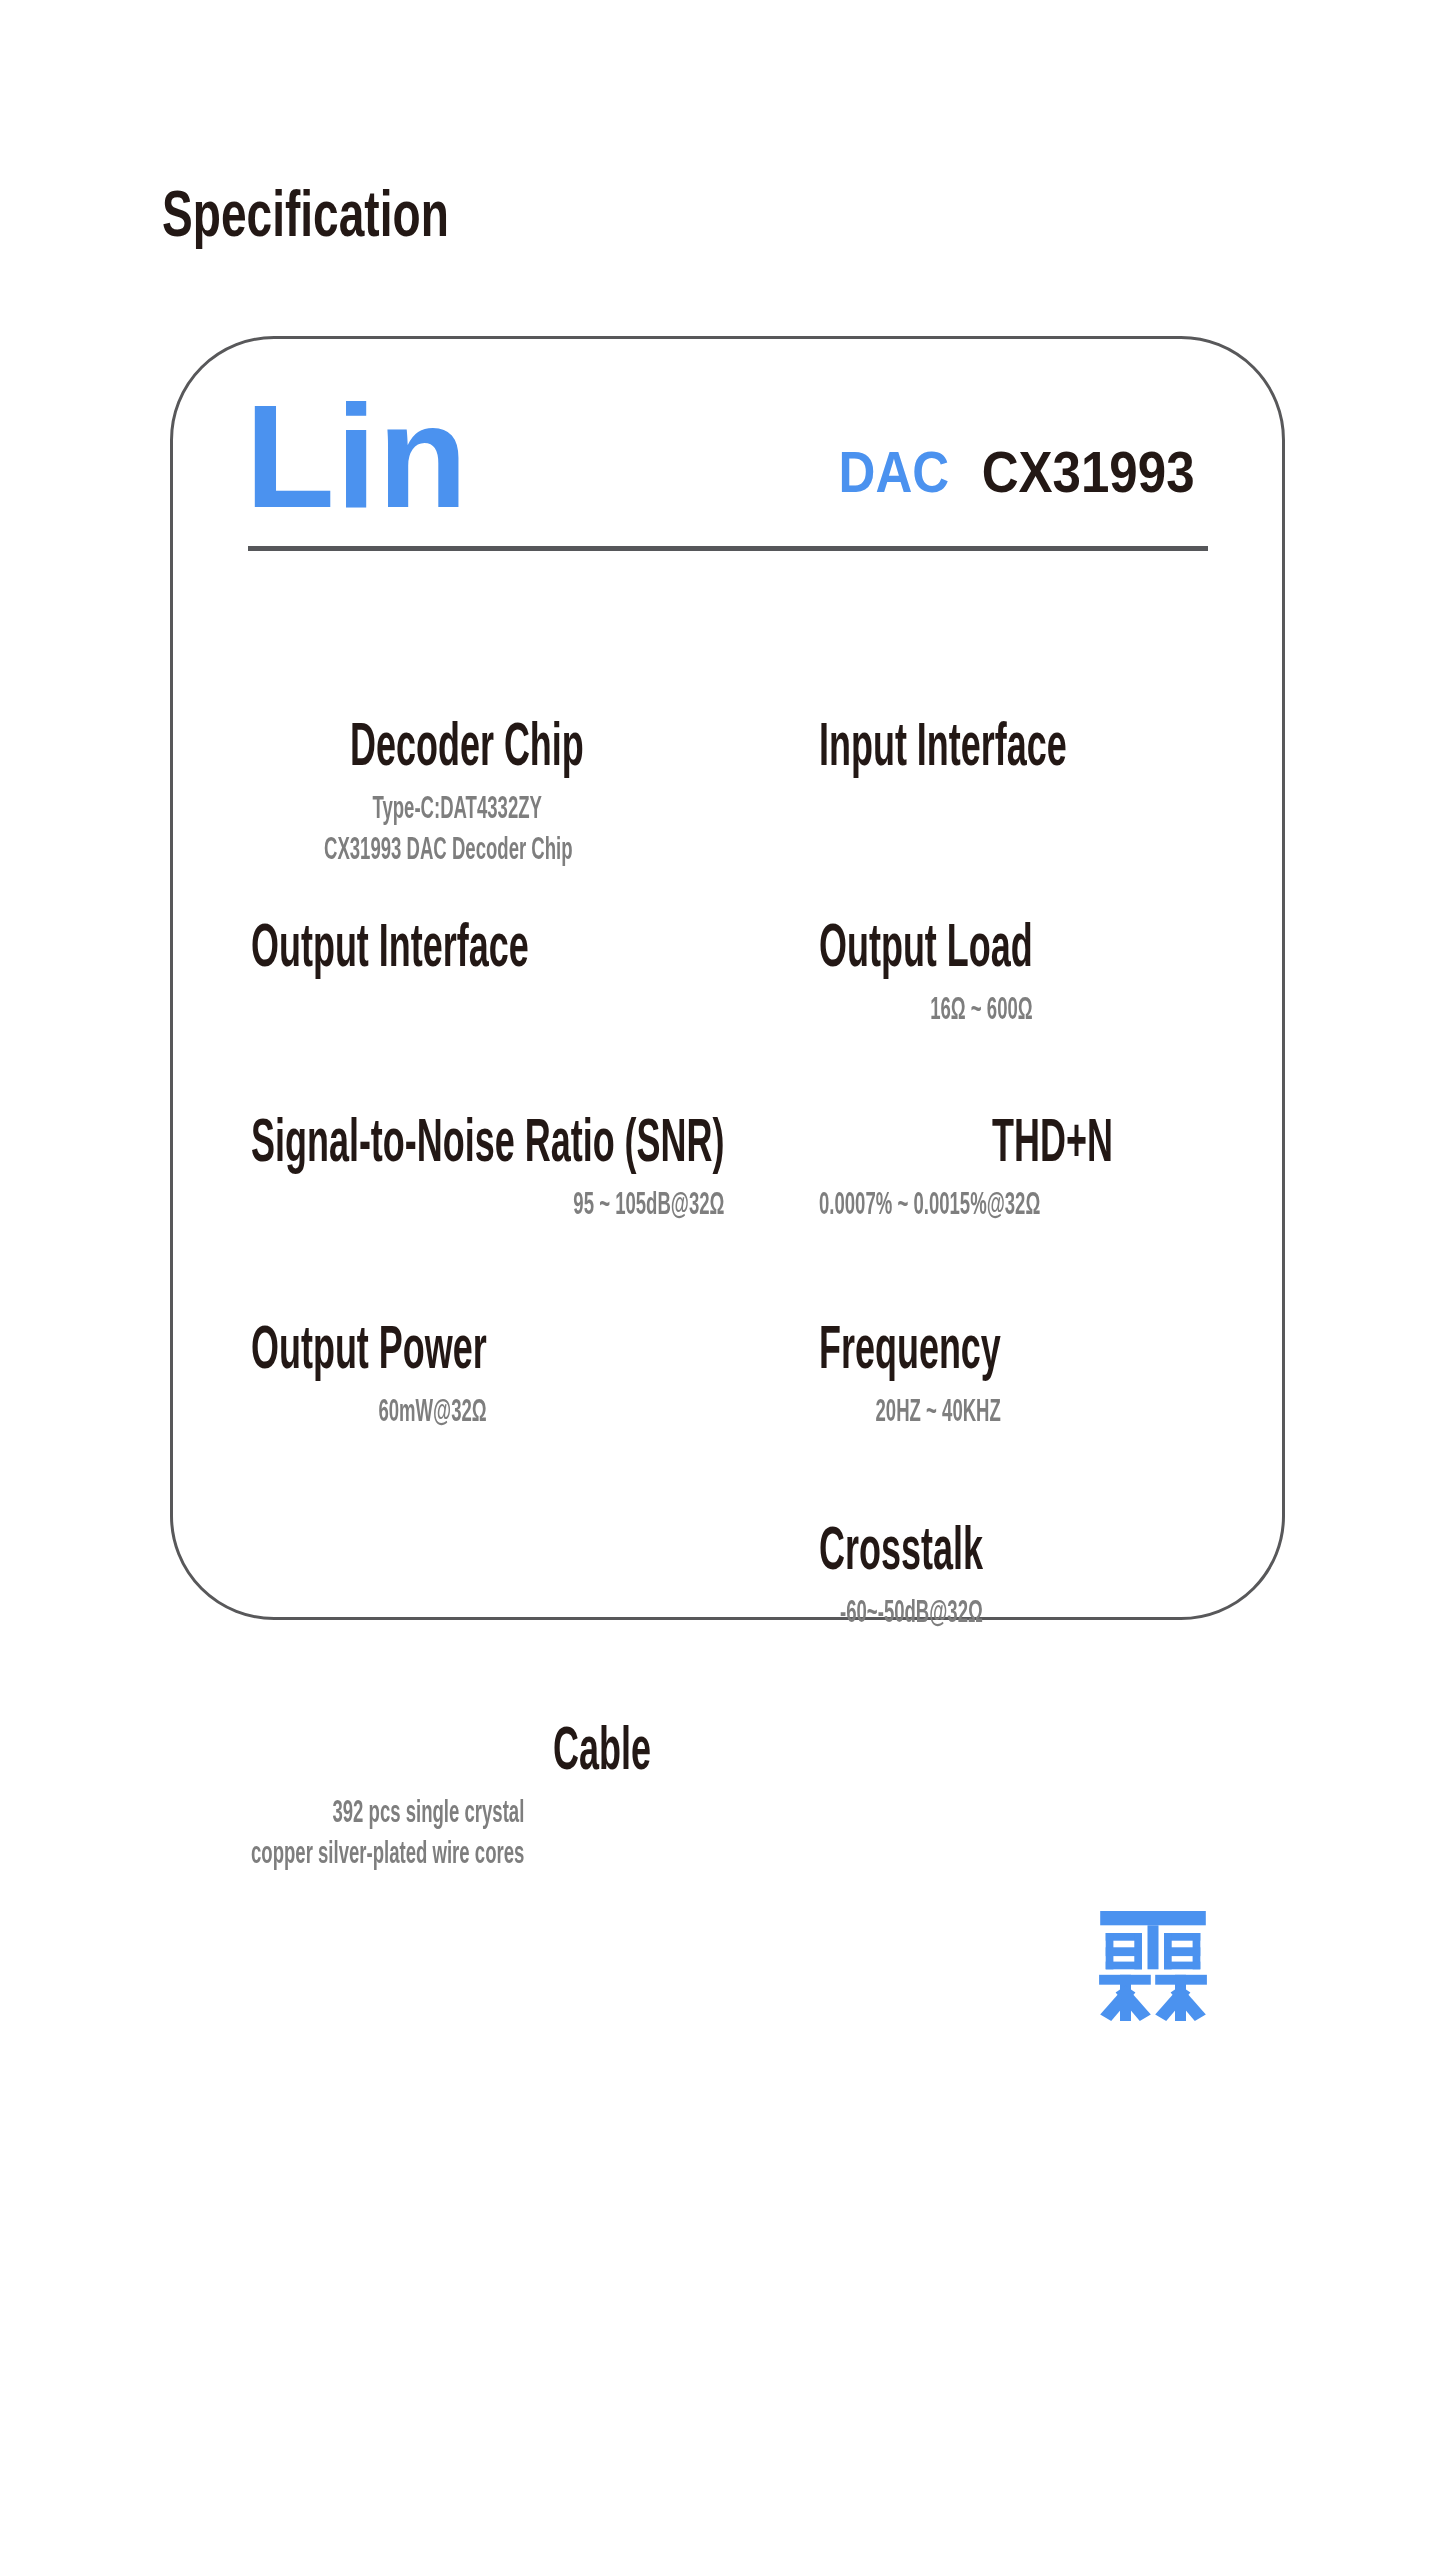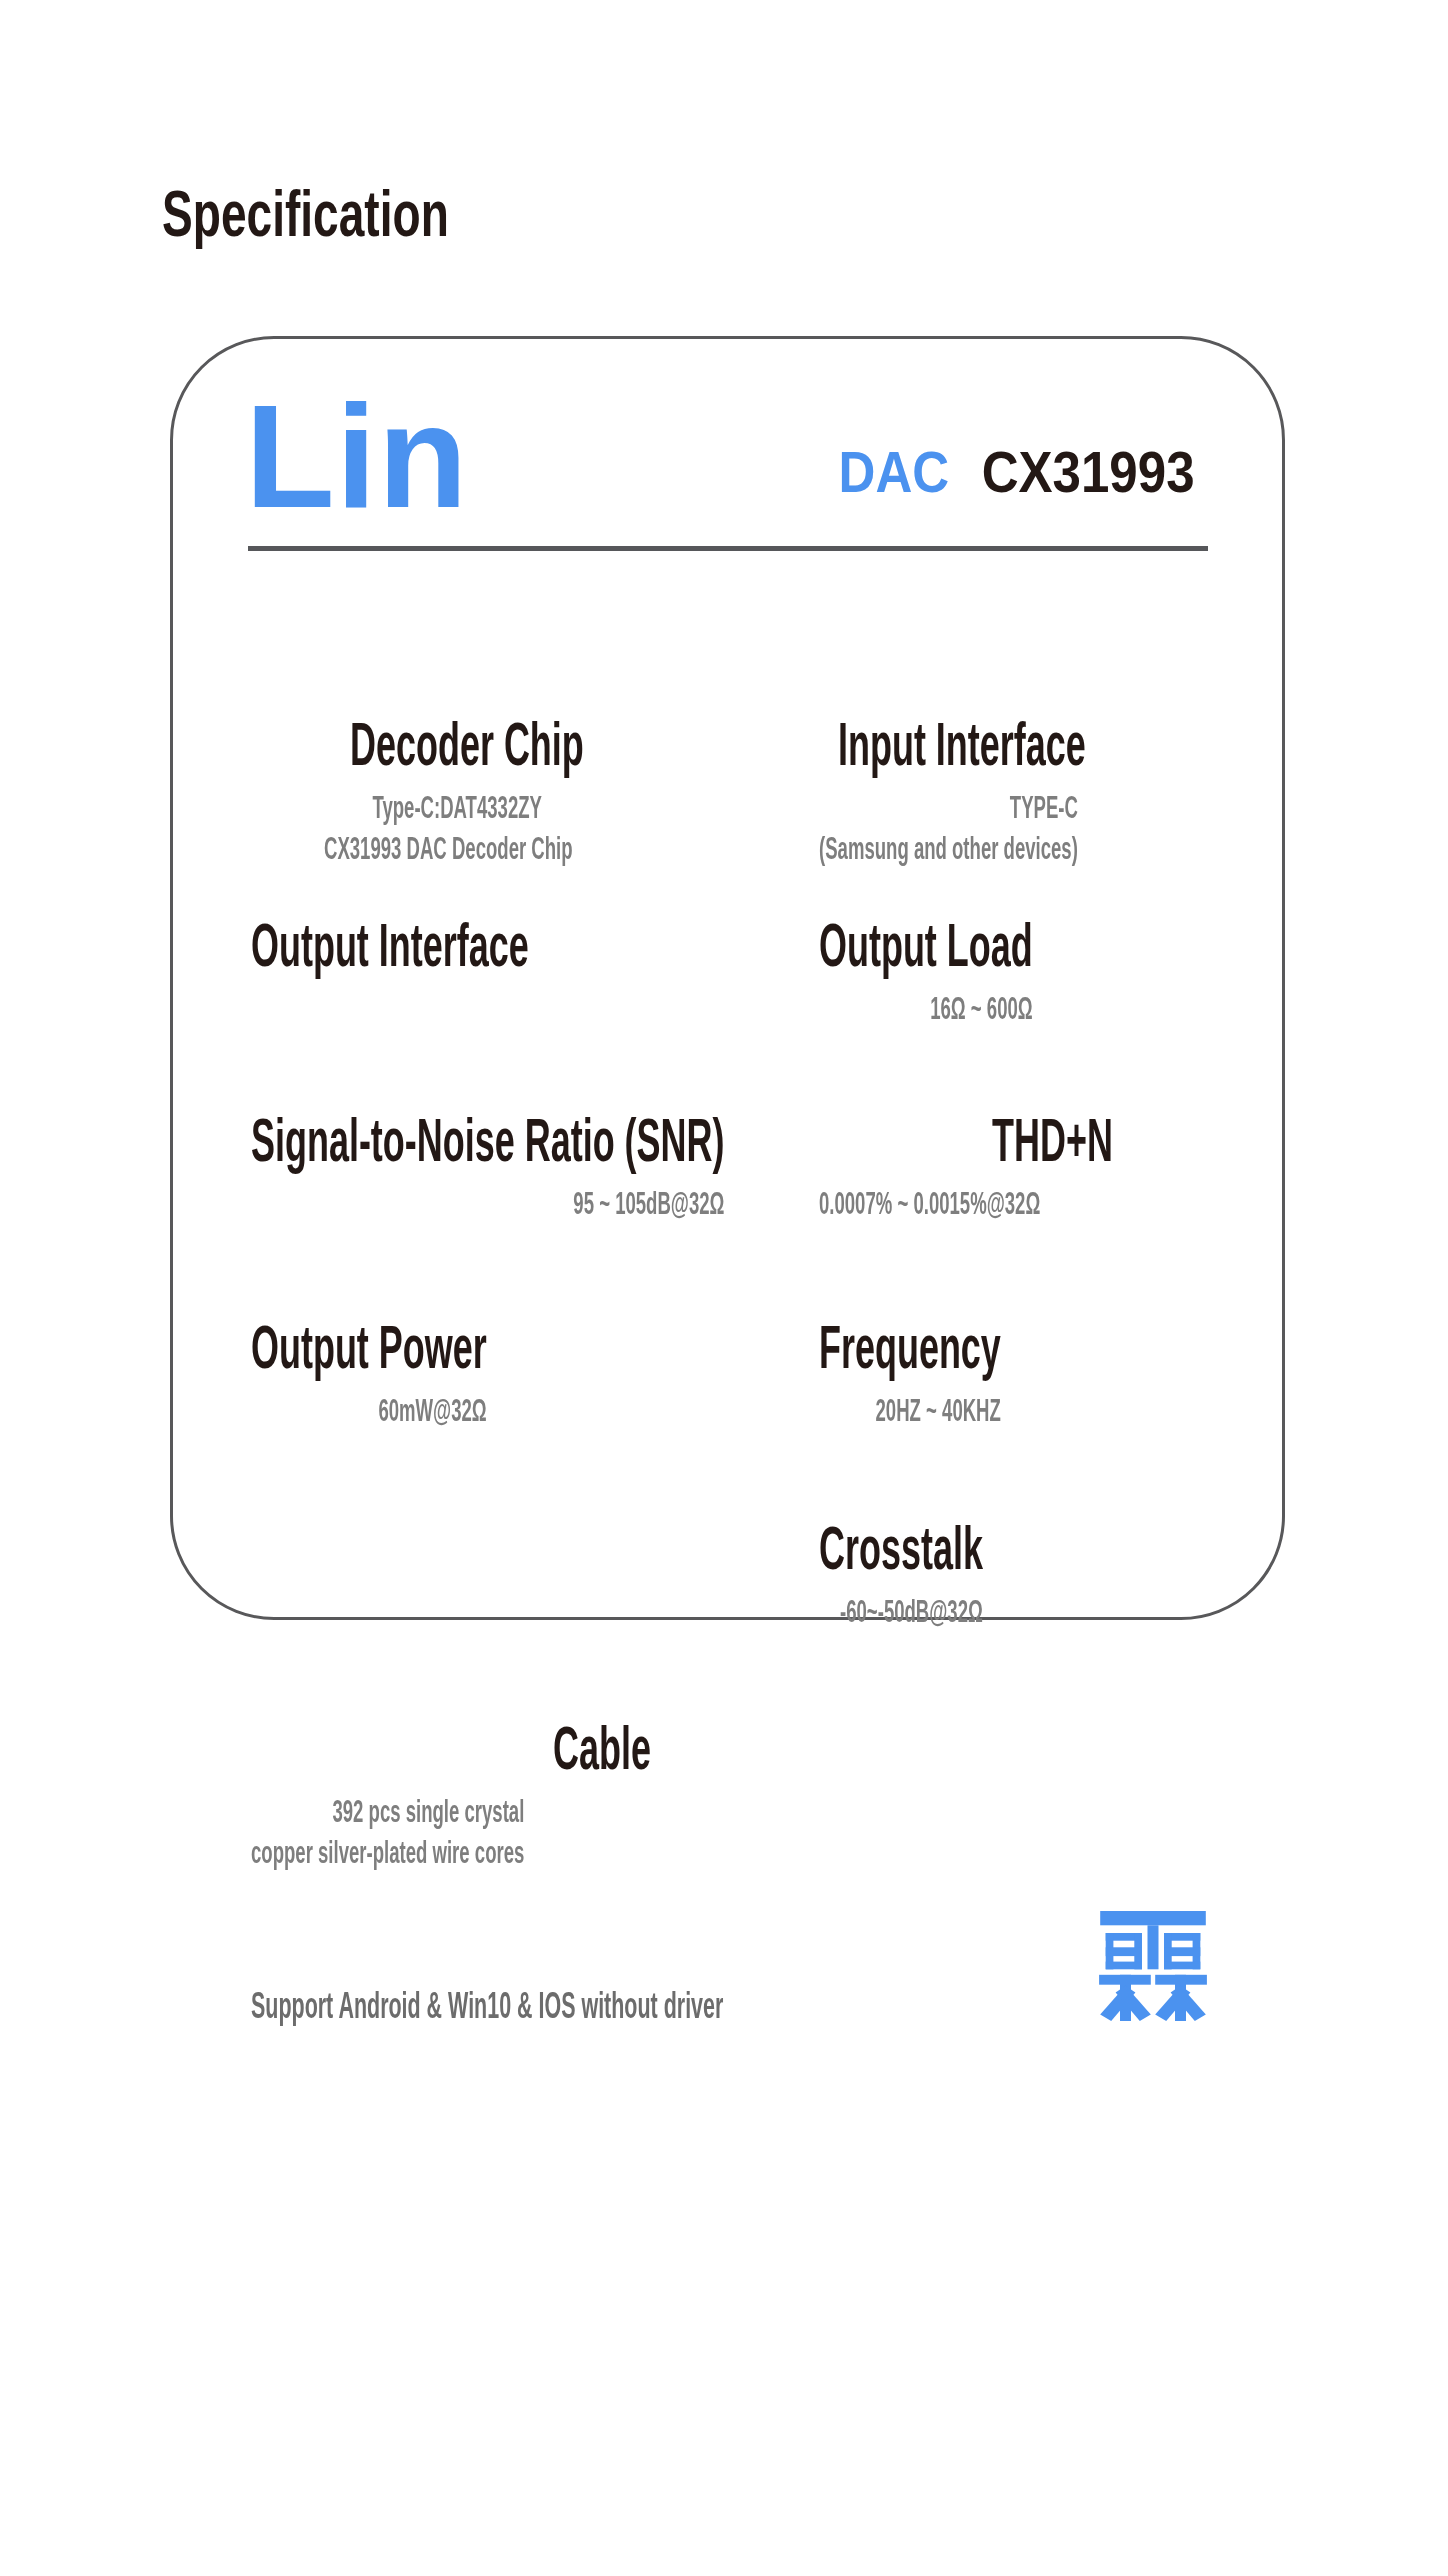--- a/index.html
+++ b/index.html
@@ -63,24 +63,20 @@
   <div class="cell" style="left:78px;top:374px">
     <div class="spec-h cond">Decoder Chip</div>
     <div class="spec-v">
       <span class="vline">Type-C:DAT4332ZY</span>
       <span class="vline indent">CX31993 DAC Decoder Chip</span>
     </div>
   </div>
 
   <div class="cell" style="left:646px;top:374px">
     <div class="spec-h cond">Input Interface</div>
-    <div class="spec-v">
-      <span class="vline">TYPE-C</span>
-      <span class="vline">(Samsung and other devices)</span>
-    </div>
   </div>
 
   <div class="cell" style="left:78px;top:575px">
     <div class="spec-h cond">Output Interface</div>
   </div>
 
   <div class="cell" style="left:646px;top:575px">
     <div class="spec-h cond">Output Load</div>
     <div class="spec-v">
       <span class="vline">16Ω ~ 600Ω</span>
@@ -125,23 +121,20 @@
 
   <div class="cell" style="left:78px;top:1378px">
     <div class="spec-h cond">Cable</div>
     <div class="spec-v">
       <span class="vline">392 pcs single crystal</span>
       <span class="vline">copper silver-plated wire cores</span>
     </div>
   </div>
 
 
-  <div class="footer-note">
-    <span class="cond">Support Android &amp; Win10 &amp; IOS without driver</span>
-  </div>
 
   <svg class="lin-logo" viewBox="0 0 100 100" aria-hidden="true">
     <g fill="#4b92ef">
       <rect x="2" y="0" width="96" height="13"></rect>
       <rect x="45" y="13" width="10" height="40"></rect>
 
       <rect x="7" y="20" width="33" height="7"></rect>
       <rect x="7" y="20" width="7" height="33"></rect>
       <rect x="33" y="20" width="7" height="33"></rect>
       <rect x="7" y="33" width="33" height="8"></rect>

